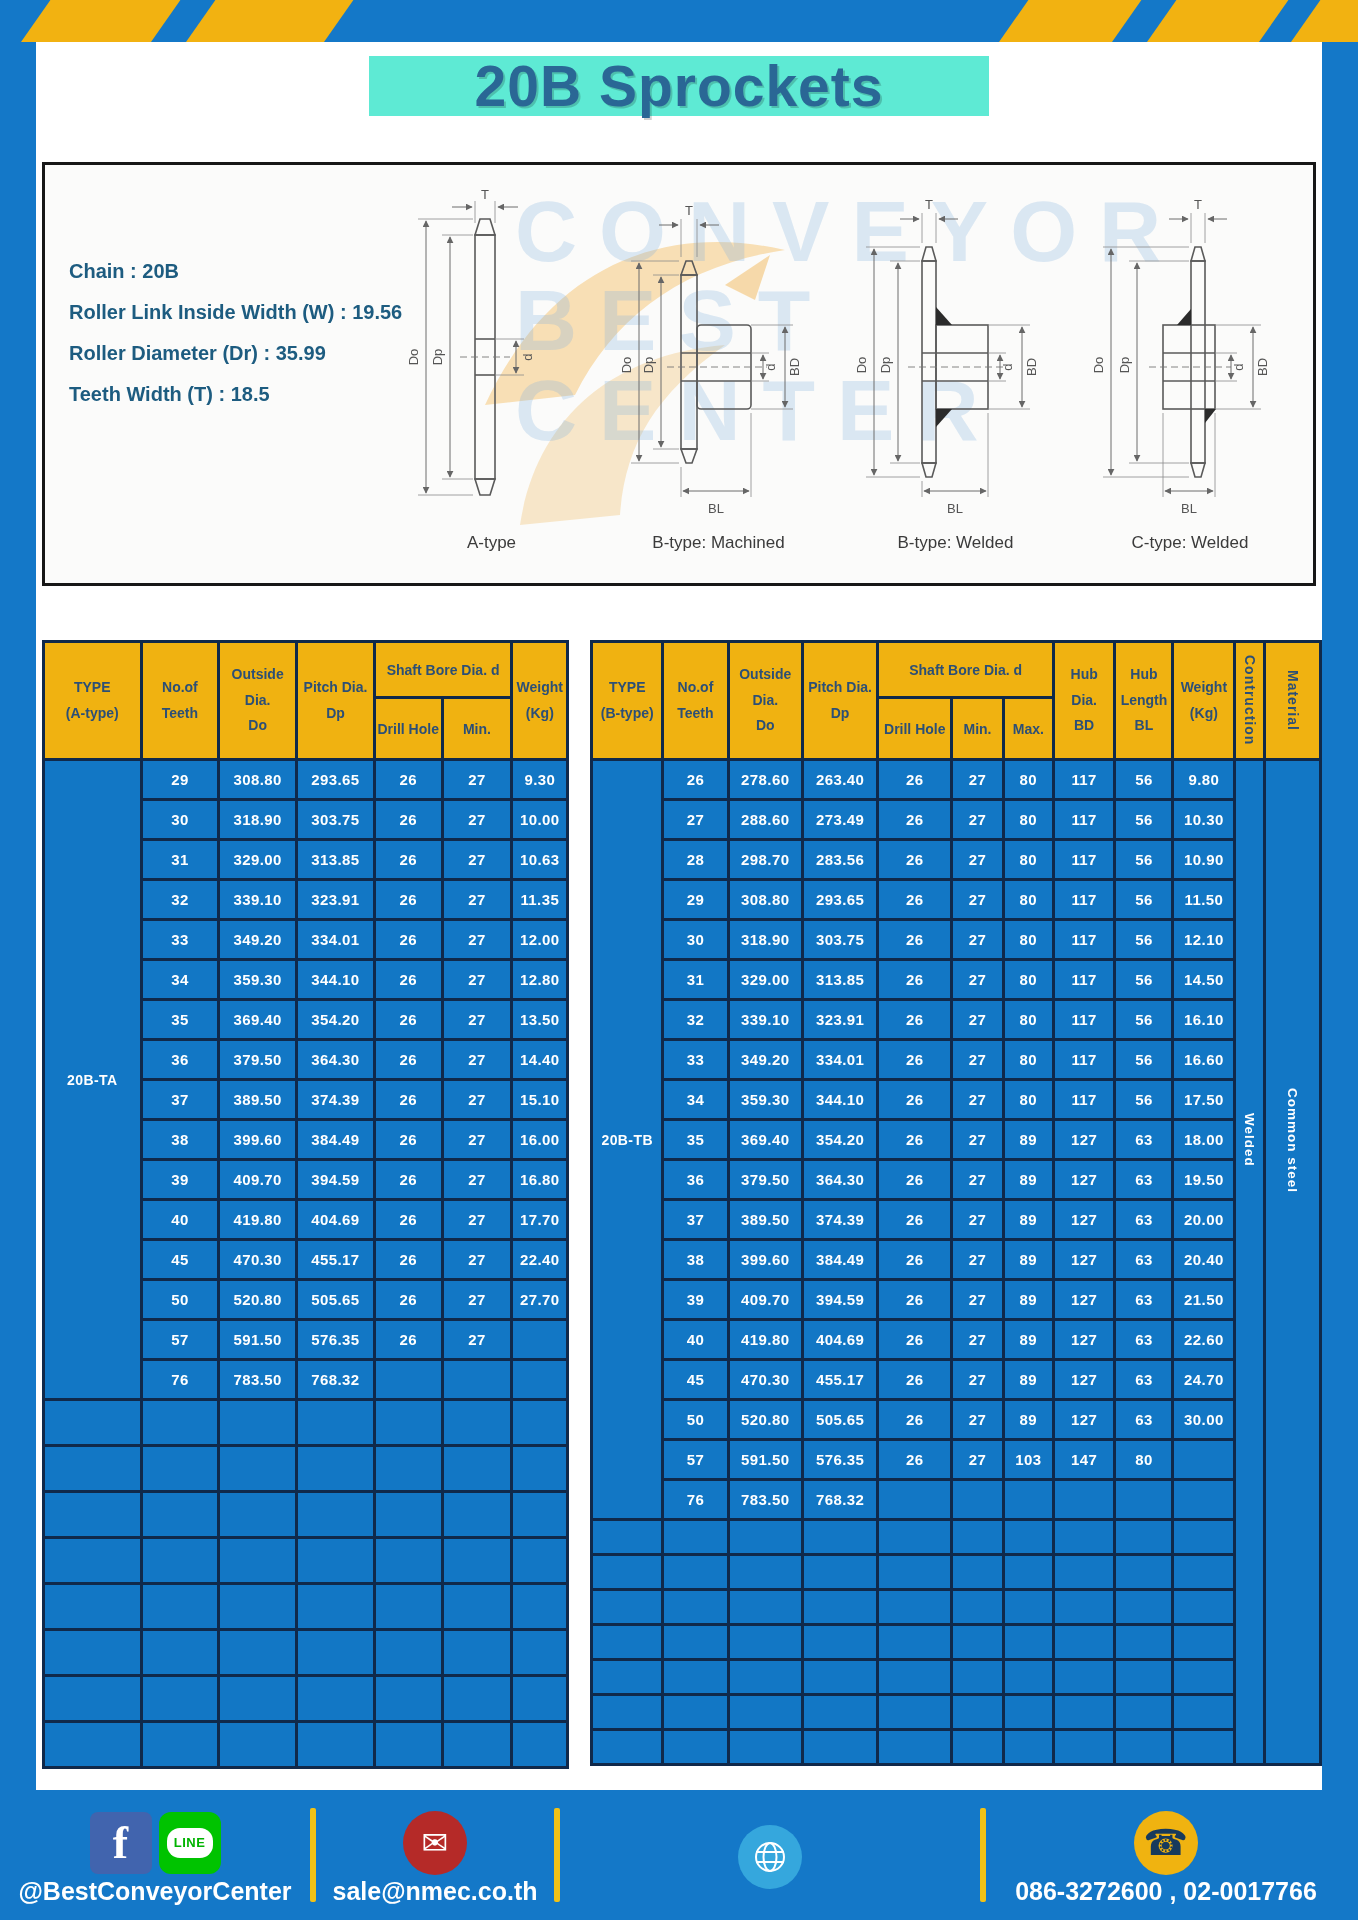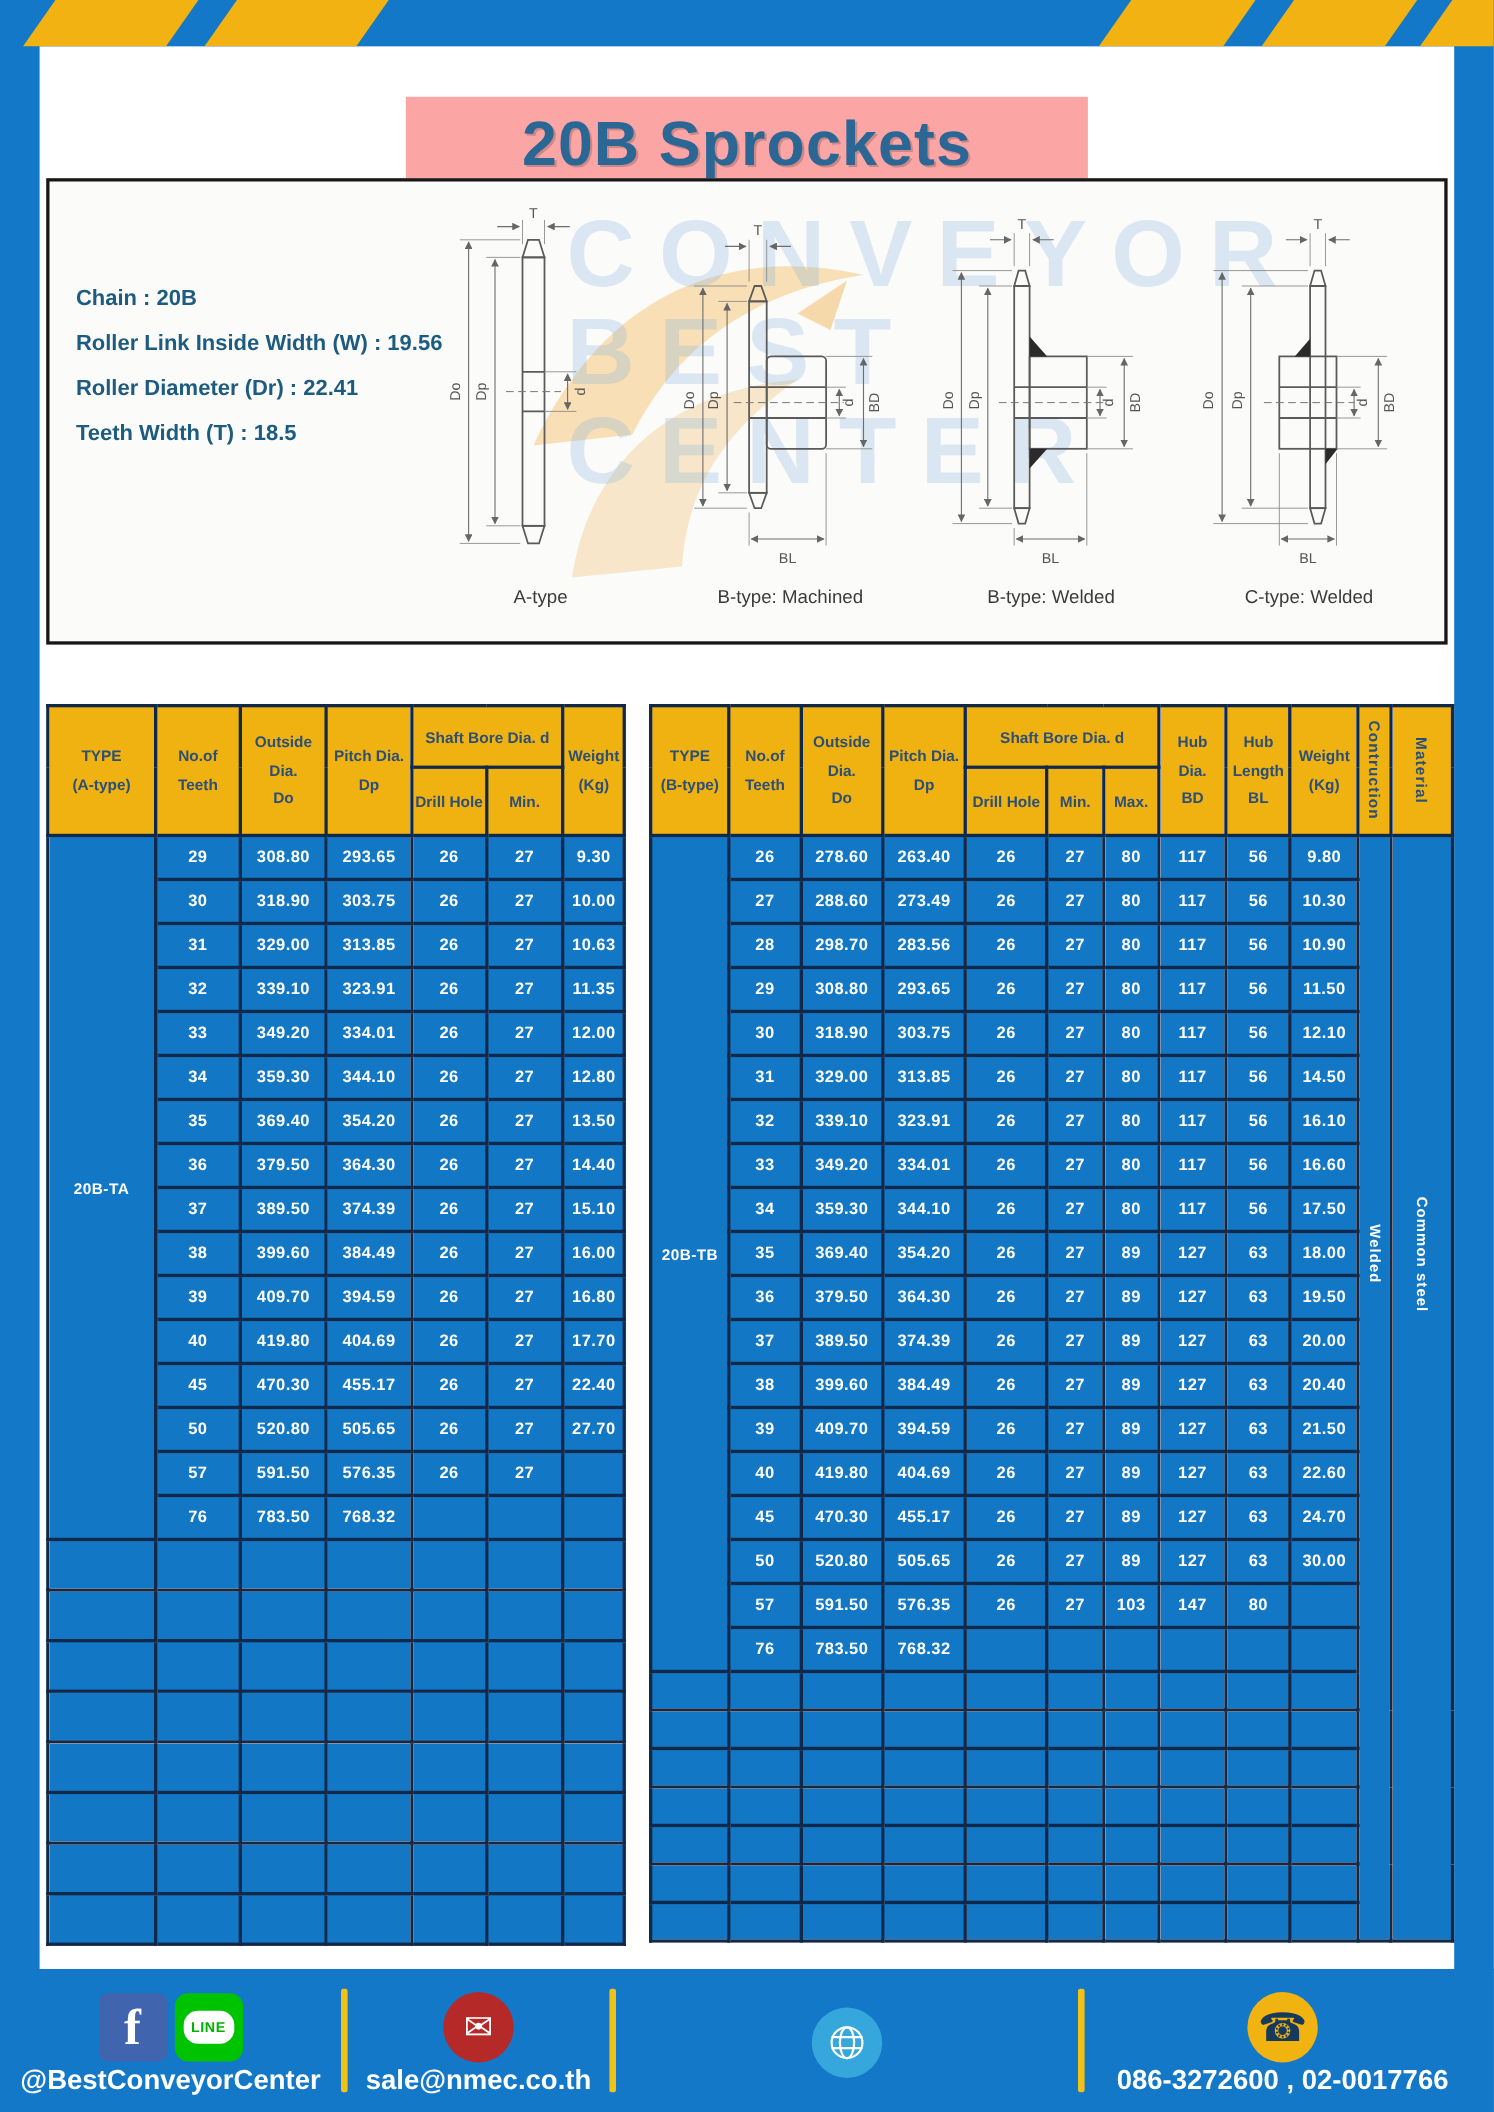--- a/index.html
+++ b/index.html
@@ -6,21 +6,21 @@
   html,body { width:1358px; height:1920px; overflow:hidden; }
   body { position:relative; background:#1478C8; font-family:"Liberation Sans","DejaVu Sans",sans-serif; }
 
   
   .top-band { position:absolute; top:0; left:0; width:1358px; height:42px; background:#1478C8; overflow:hidden; z-index:3; }
   .stripe { position:absolute; top:-6px; height:56px; background:#F2B211; transform:skewX(-35deg); }
 
   
   .sheet { position:absolute; left:36px; right:36px; top:42px; bottom:130px; background:#ffffff; z-index:2; }
 
-  .title-box { position:absolute; top:14px; left:50%; transform:translateX(-50%); width:620px; height:86px; background:#fca5a5; display:flex; align-items:center; justify-content:center;margin-top:32px; }
+  .title-box { position:absolute; top:14px; left:50%; transform:translateX(-50%); width:620px; height:60px; background:#5eead4; display:flex; align-items:center; justify-content:center; }
   .title-box h1 { font-size:57px; font-weight:bold; color:#2A6795; letter-spacing:1px; text-shadow:2px 2px 0 rgba(0,0,0,0.18); }
 
   
   .diagram-box { position:absolute; left:6px; right:6px; top:120px; height:424px; border:3px solid #171717; background:#fbfbfa; overflow:hidden; }
   .wm-text { position:absolute; left:470px; top:22px; z-index:0; font-weight:bold; color:rgba(130,178,220,0.27); line-height:1.04; letter-spacing:22px; font-size:86px; white-space:nowrap; }
   .wm-swoosh { position:absolute; left:380px; top:30px; z-index:0; opacity:0.45; }
   .specs { position:absolute; left:24px; top:86px; z-index:1; }
   .specs div { font-size:20px; font-weight:bold; color:#1D5C80; line-height:2.05; }
   .figs { position:absolute; right:8px; bottom:30px; display:flex; align-items:flex-end; gap:2px; z-index:1; }
   .fig { text-align:center; }
@@ -99,21 +99,21 @@
     </svg>
     <div class="wm-text">
       <div>CONVEYOR</div>
       <div>BEST</div>
       <div>CENTER</div>
     </div>
 
     <div class="specs">
       <div>Chain : 20B</div>
       <div>Roller Link Inside Width (W) : 19.56</div>
-      <div>Roller Diameter (Dr) : 22.41</div>
+      <div>Roller Diameter (Dr) : 35.99</div>
       <div>Teeth Width (T) : 18.5</div>
     </div>
 
     <div class="figs">
 
       <div class="fig">
         <svg width="215" height="340" viewBox="0 0 215 340">
           <line class="ex" x1="91" y1="36" x2="91" y2="14"></line>
             <line class="ex" x1="111" y1="36" x2="111" y2="14"></line>
           <line class="dm" x1="68" y1="20" x2="88" y2="20" marker-end="url(#ah)"></line>

